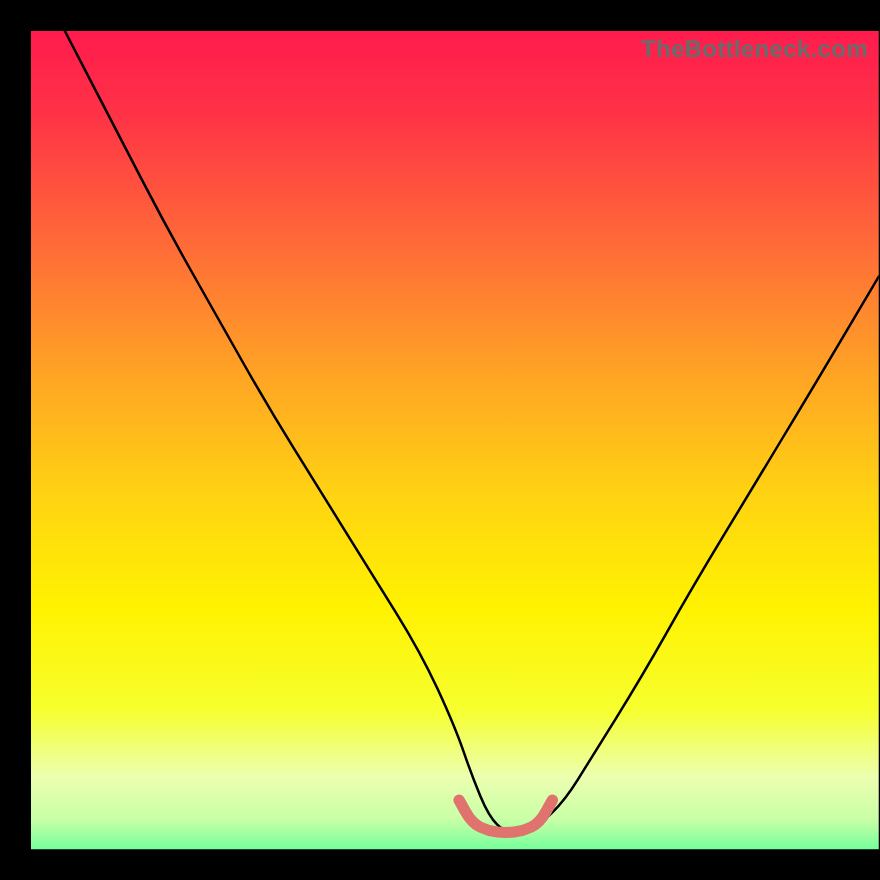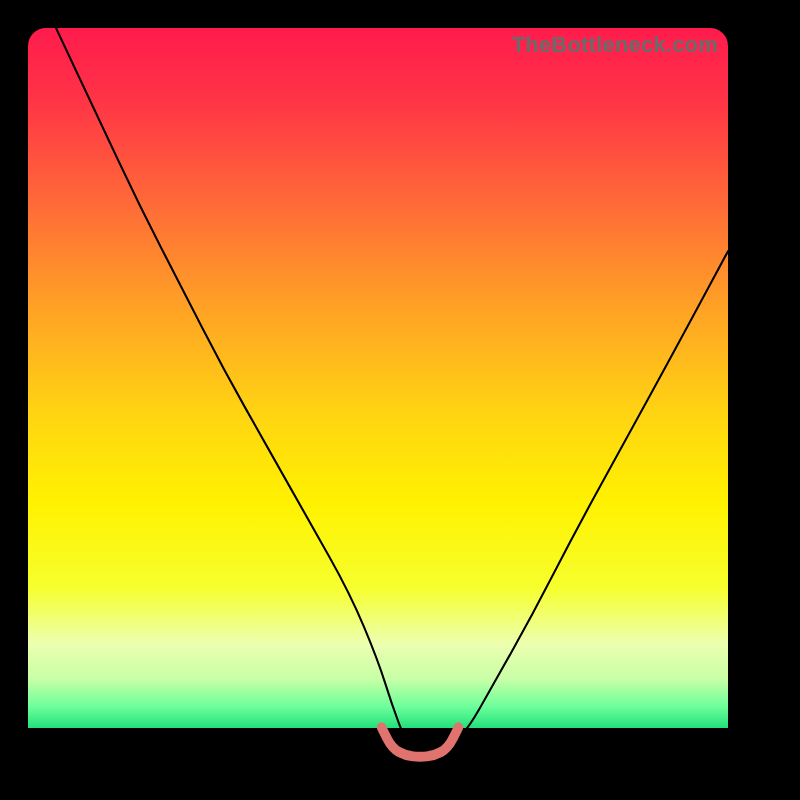--- a/index.html
+++ b/index.html
@@ -7,24 +7,23 @@
   .frame {
     position: relative;
     width: 800px;
     height: 800px;
     background: #000;
   }
   .plot-area {
     position: absolute;
     left: 28px;
     top: 28px;
-    width: 700px;
+    width: 771px;
     height: 744px;
     overflow: hidden;
-    border-radius: 18px;
   }
   .bg-gradient {
     position: absolute;
     inset: 0;
   }
   .watermark {
     position: absolute;
     top: 4px;
     right: 10px;
     font-family: Arial, Helvetica, sans-serif;

